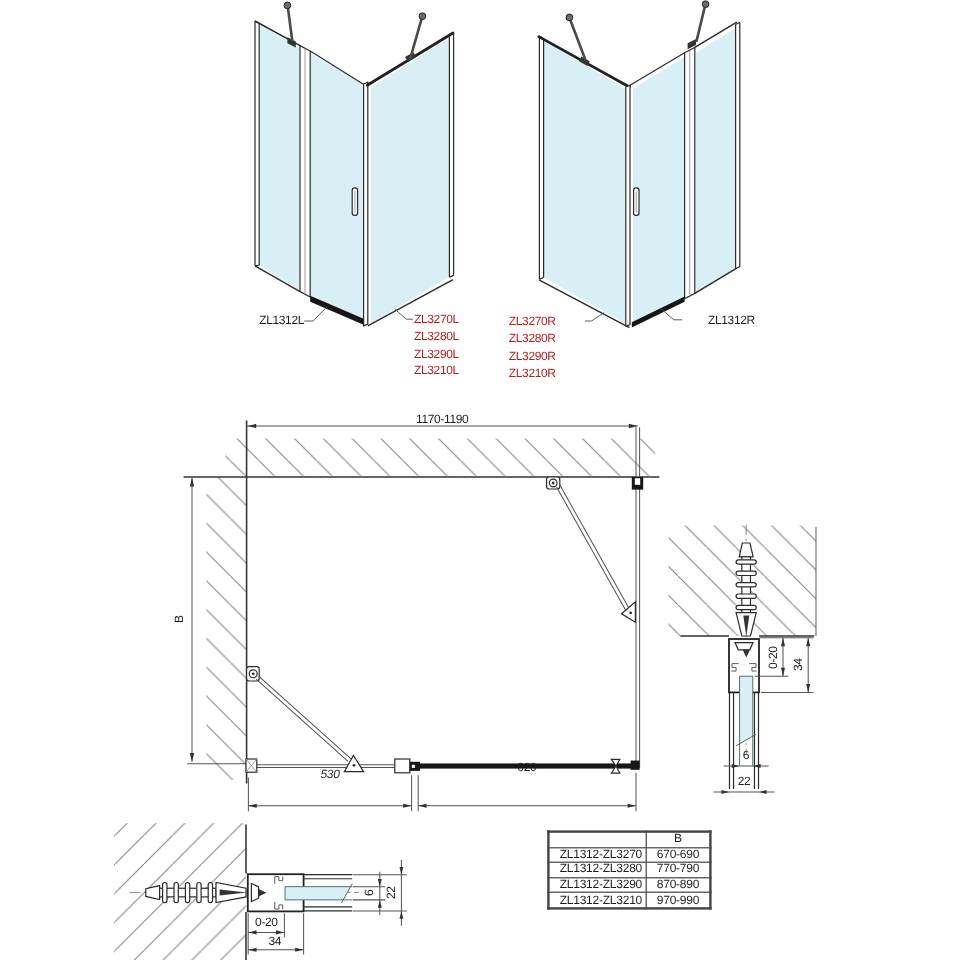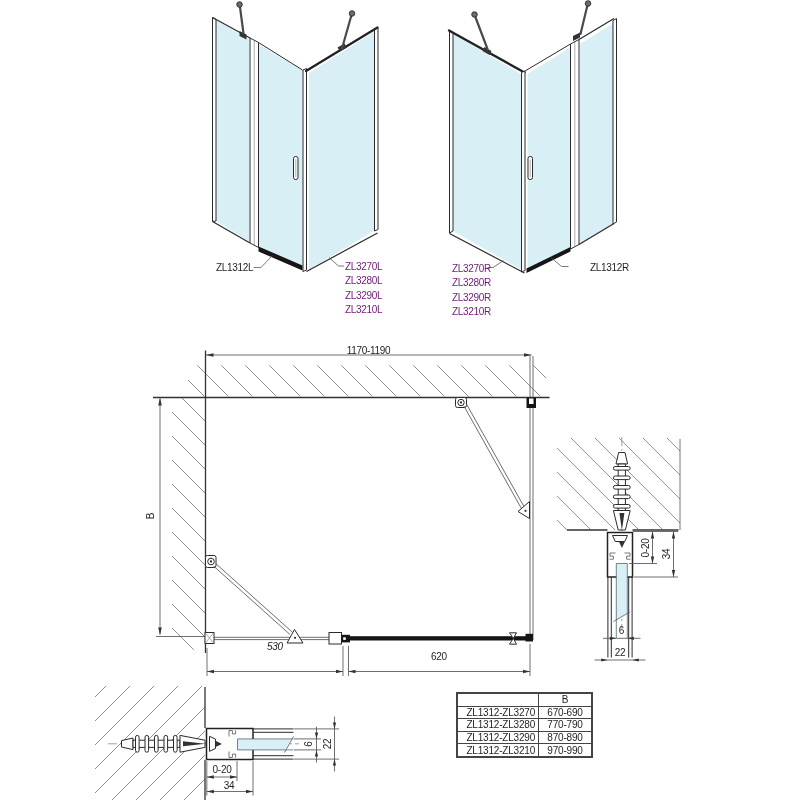--- a/index.html
+++ b/index.html
@@ -2,21 +2,21 @@
 <html><head>
 <meta charset="utf-8">
 <style>
   html,body{margin:0;padding:0;background:#fff;}
   #canvas{position:relative;width:800px;height:800px;background:#fff;overflow:hidden;
           font-family:"Liberation Sans","DejaVu Sans",sans-serif;}
   #art{position:absolute;left:0;top:0;}
   .t{position:absolute;font-size:10px;line-height:11px;color:#1e1e1e;letter-spacing:-0.3px;white-space:nowrap;}
   .ctr{transform:translate(-50%,-50%);text-align:center;}
   .rot{transform:translate(-50%,-50%) rotate(-90deg);}
-  .lblgrp{position:absolute;color:#701a75;text-align:right;}
+  .lblgrp{position:absolute;color:#b91c1c;text-align:right;}
   .lblgrp span{display:block;font-size:10px;line-height:14.5px;letter-spacing:-0.3px;}
   
   #sizetable{position:absolute;left:456px;top:692px;border-collapse:collapse;
              font-size:10px;color:#1e1e1e;letter-spacing:-0.2px;}
   #sizetable td{border:1px solid #444;height:11.6px;padding:0 3px;background:#fff;}
   #sizetable{border:2px solid #444;}
   #sizetable td.c1{width:74px;text-align:right;}
   #sizetable td.c2{width:46px;text-align:center;}
   
   .k{stroke:#2b2b2b;fill:none;stroke-width:1;}
@@ -271,33 +271,33 @@
 
   <div class="t" style="left:216px;top:261.5px;">ZL1312L</div>
 
   <div class="lblgrp" style="left:345px;top:259.5px;">
     <span>ZL3270L</span>
     <span>ZL3280L</span>
     <span>ZL3290L</span>
     <span>ZL3210L</span>
   </div>
 
-  <div class="lblgrp" style="left:452px;top:261.5px;">
+  <div class="lblgrp" style="left:424px;top:261.5px;">
     <span>ZL3270R</span>
     <span>ZL3280R</span>
     <span>ZL3290R</span>
     <span>ZL3210R</span>
   </div>
 
   <div class="t" style="left:590px;top:261.5px;">ZL1312R</div>
 
   <div class="t ctr" style="left:368.5px;top:349.5px;">1170-1190</div>
   <div class="t rot" style="left:150px;top:516px;">B</div>
   <div class="t ctr" style="left:275px;top:646px;font-style:italic;">530</div>
-  <div class="t ctr" style="left:439px;top:656px;">620</div>
+  <div class="t ctr" style="left:439px;top:640px;">620</div>
 
   <div class="t rot" style="left:645px;top:547.5px;">0-20</div>
   <div class="t rot" style="left:665.5px;top:554px;">34</div>
   <div class="t ctr" style="left:621.5px;top:630px;">6</div>
   <div class="t ctr" style="left:620px;top:651.5px;">22</div>
 
   <div class="t ctr" style="left:222px;top:768.5px;">0-20</div>
   <div class="t ctr" style="left:229px;top:784.5px;">34</div>
   <div class="t rot" style="left:307.5px;top:744px;">6</div>
   <div class="t rot" style="left:327px;top:744px;">22</div>

